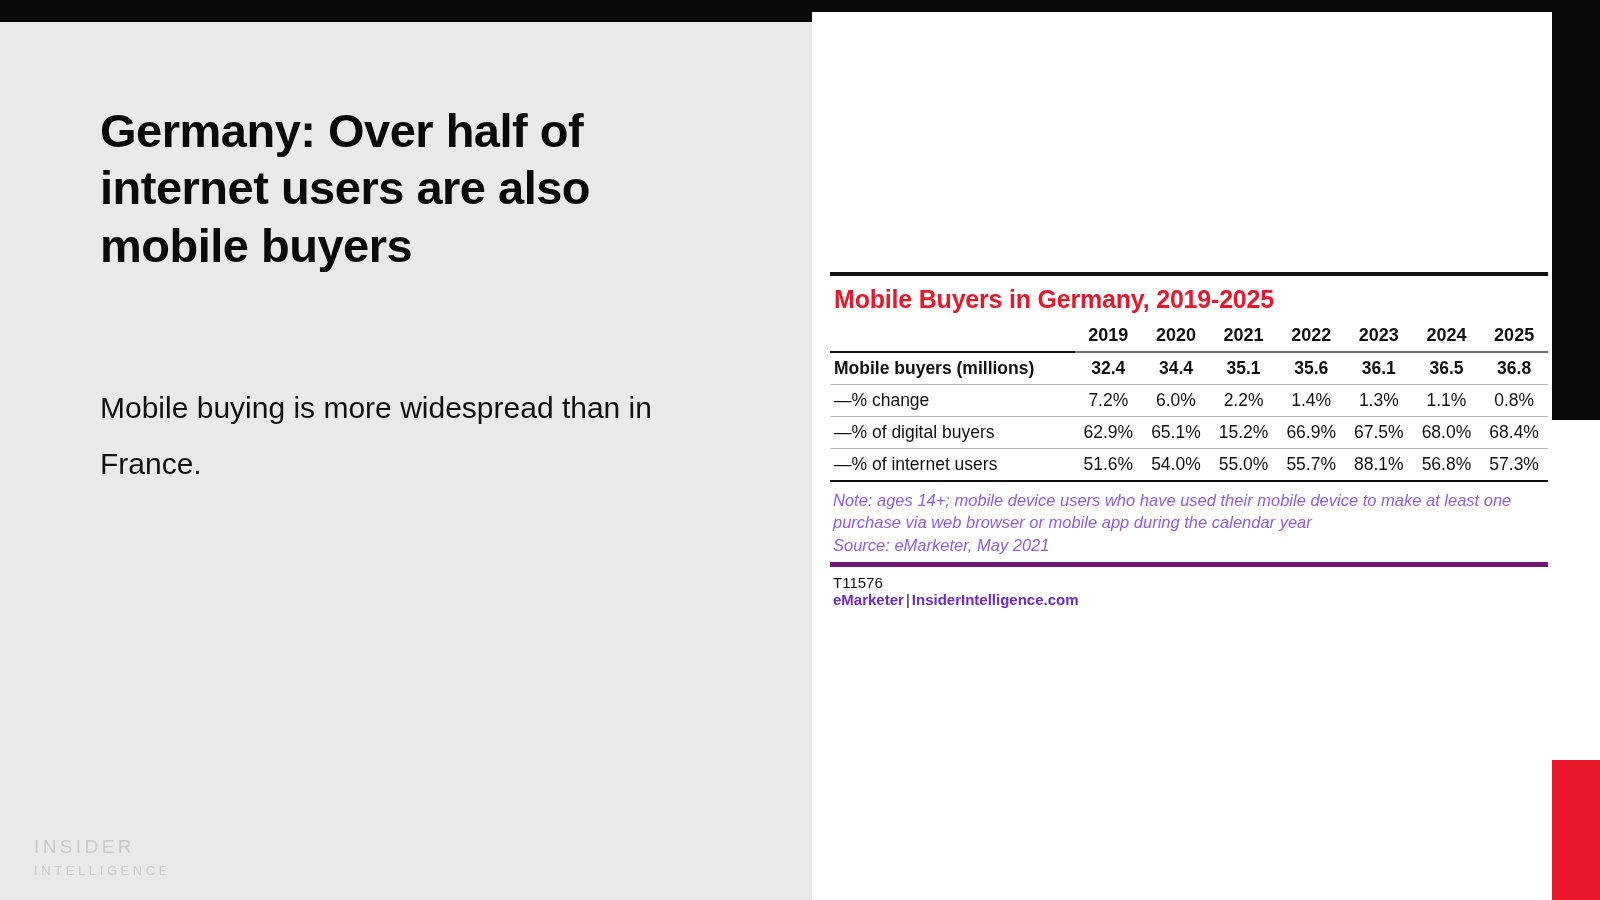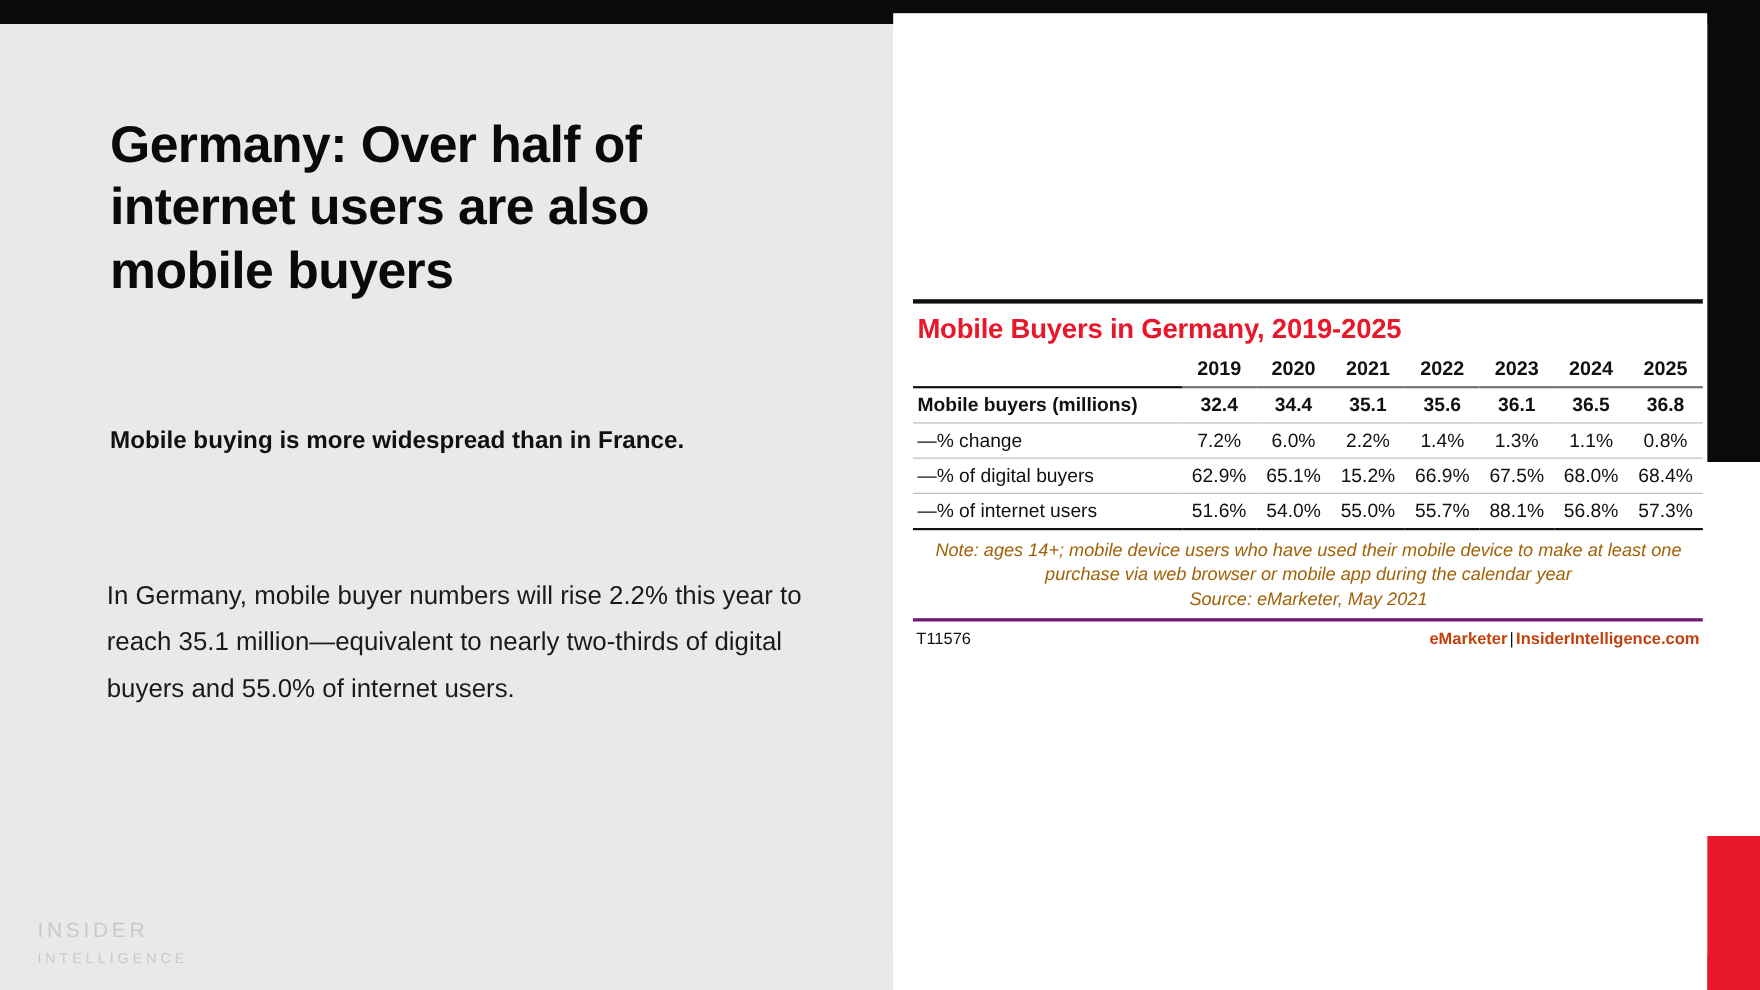--- a/index.html
+++ b/index.html
@@ -68,23 +68,23 @@
     line-height: 1.22;
     font-weight: bold;
     color: #0a0a0a;
     letter-spacing: -0.5px;
   }
   .subhead {
     position: absolute;
     left: 100px;
     top: 358px;
     width: 610px;
-    font-size: 22px;
+    font-size: 30px;
     line-height: 1.85;
-    font-weight: bold;
+    font-weight: normal;
     color: #111;
   }
   .body-copy {
     position: absolute;
     left: 97px;
     top: 498px;
     width: 665px;
     font-size: 23.5px;
     line-height: 1.8;
     color: #1a1a1a;
@@ -163,51 +163,50 @@
     font-weight: bold;
   }
   table.data tbody tr.first td.rowhead { font-weight: bold; }
   table.data tbody tr:last-child td {
     border-bottom: 2px solid #111;
   }
   .note {
     font-style: italic;
     font-size: 16.5px;
     line-height: 1.35;
-    color: #a16207;
+    color: #8b5cf6;
     padding: 7px 2px 6px 3px;
-    border-bottom: 3px solid #701a75;
-    text-align: center;
+    border-bottom: 5px solid #701a75;
   }
   .footer {
     display: flex;
     justify-content: space-between;
     align-items: flex-start;
     padding: 7px 3px 0 3px;
     font-size: 15px;
+    flex-direction: column;
   }
   .footer .tid { color: #111; font-weight: normal; }
   .footer .brand { font-weight: bold; color: #111; }
-  .footer .brand .red { color: #c2410c; }
+  .footer .brand .red { color: #6d28d9; }
   .footer .brand .sep { color: #111; font-weight: normal; padding: 0 2px; }
 </style>
 </head>
 <body>
 
 <div class="slide">
 
   <div class="top-band"></div>
   <div class="right-band"></div>
   <div class="right-band-lower"></div>
   <div class="right-accent"></div>
 
   <div class="left-panel">
     <div class="headline">Germany: Over half of internet users are also mobile buyers</div>
     <div class="subhead">Mobile buying is more widespread than in France.</div>
-    <div class="body-copy">In Germany, mobile buyer numbers will rise 2.2% this year to reach 35.1 million—equivalent to nearly two-thirds of digital buyers and 55.0% of internet users.</div>
     <div class="logo">
       <span class="l1">INSIDER</span>
       <span class="l2">INTELLIGENCE</span>
     </div>
   </div>
 
   <div class="chart-wrap">
     <div class="chart-card">
       <div class="rule-top"></div>
       <div class="chart-title">Mobile Buyers in Germany, 2019-2025</div>

